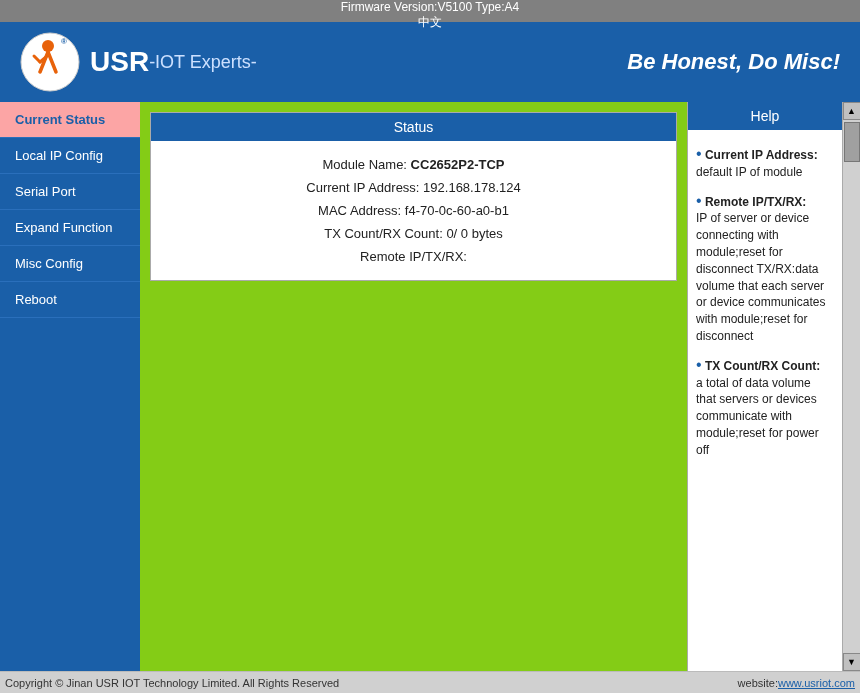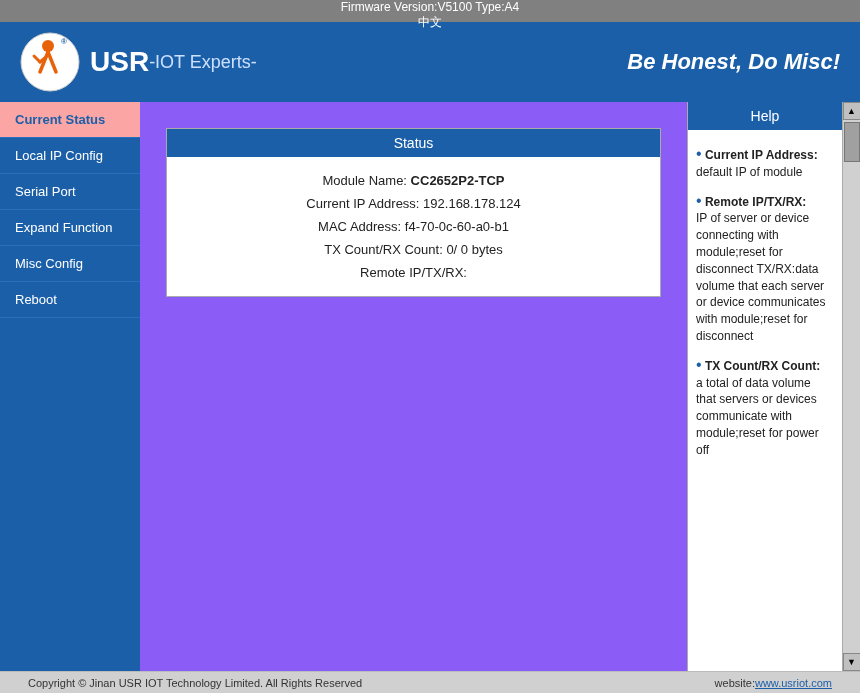--- a/index.html
+++ b/index.html
@@ -81,22 +81,22 @@
     }
     .sidebar-item.active {
       background: #fca5a5;
       color: #1a5fa8;
       font-weight: bold;
     }
 
     
     #content-area {
       flex: 1;
-      background: #8b5cf6;
-      padding: 26px;
+      background: #84cc16;
+      padding: 10px;
       overflow-y: auto;
     }
 
     
     #status-box {
       background: #fff;
       border: 1px solid #aaa;
     }
     #status-header {
       background: #1a5fa8;
@@ -174,21 +174,21 @@
       margin-top: 2px;
     }
 
     
     #footer {
       background: #d0d0d0;
       height: 22px;
       display: flex;
       align-items: center;
       justify-content: space-between;
-      padding: 0 28px;
+      padding: 0 5px;
       font-size: 11px;
       color: #333;
       border-top: 1px solid #bbb;
     }
     #footer-link {
       color: #1a5fa8;
       text-decoration: underline;
     }
   </style>
 </head>

